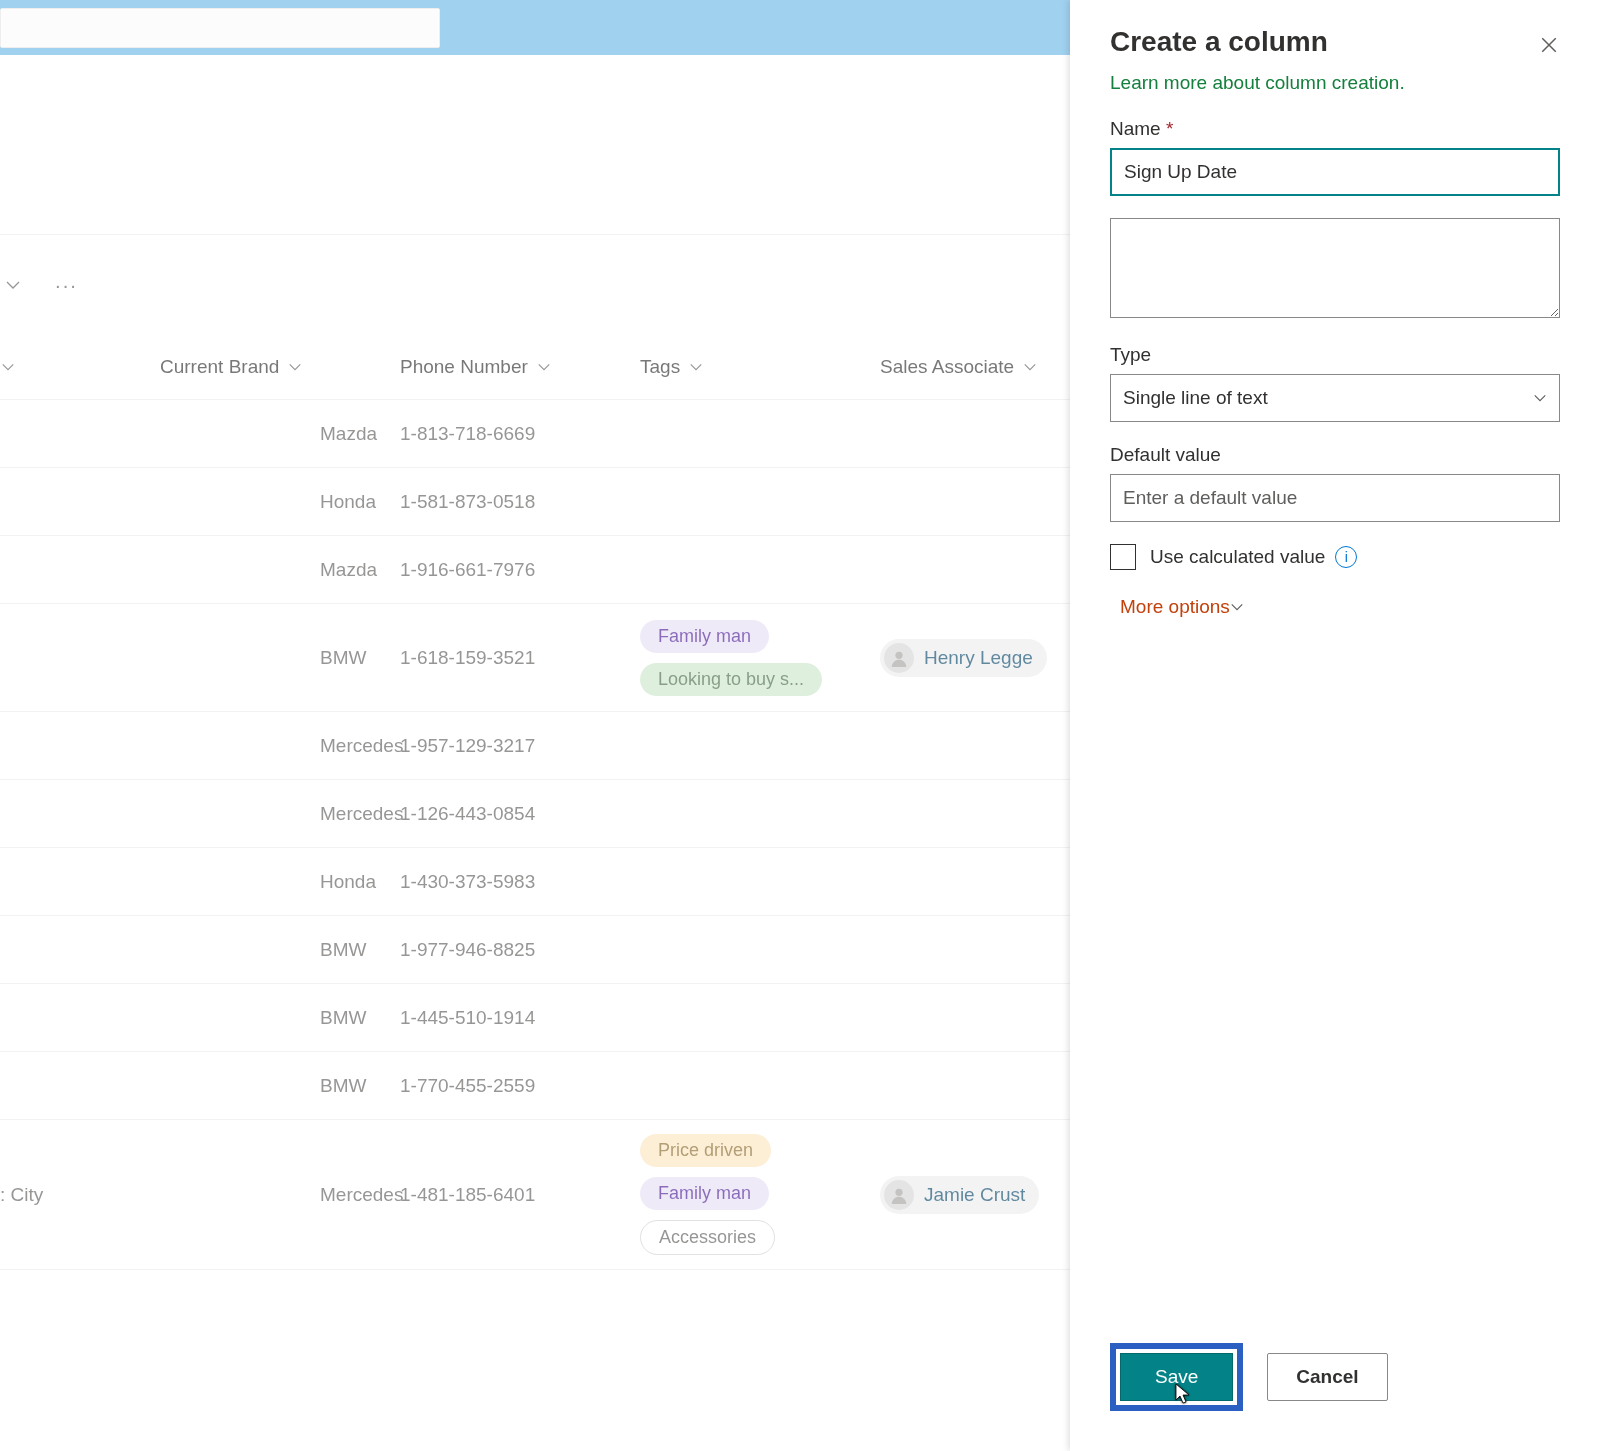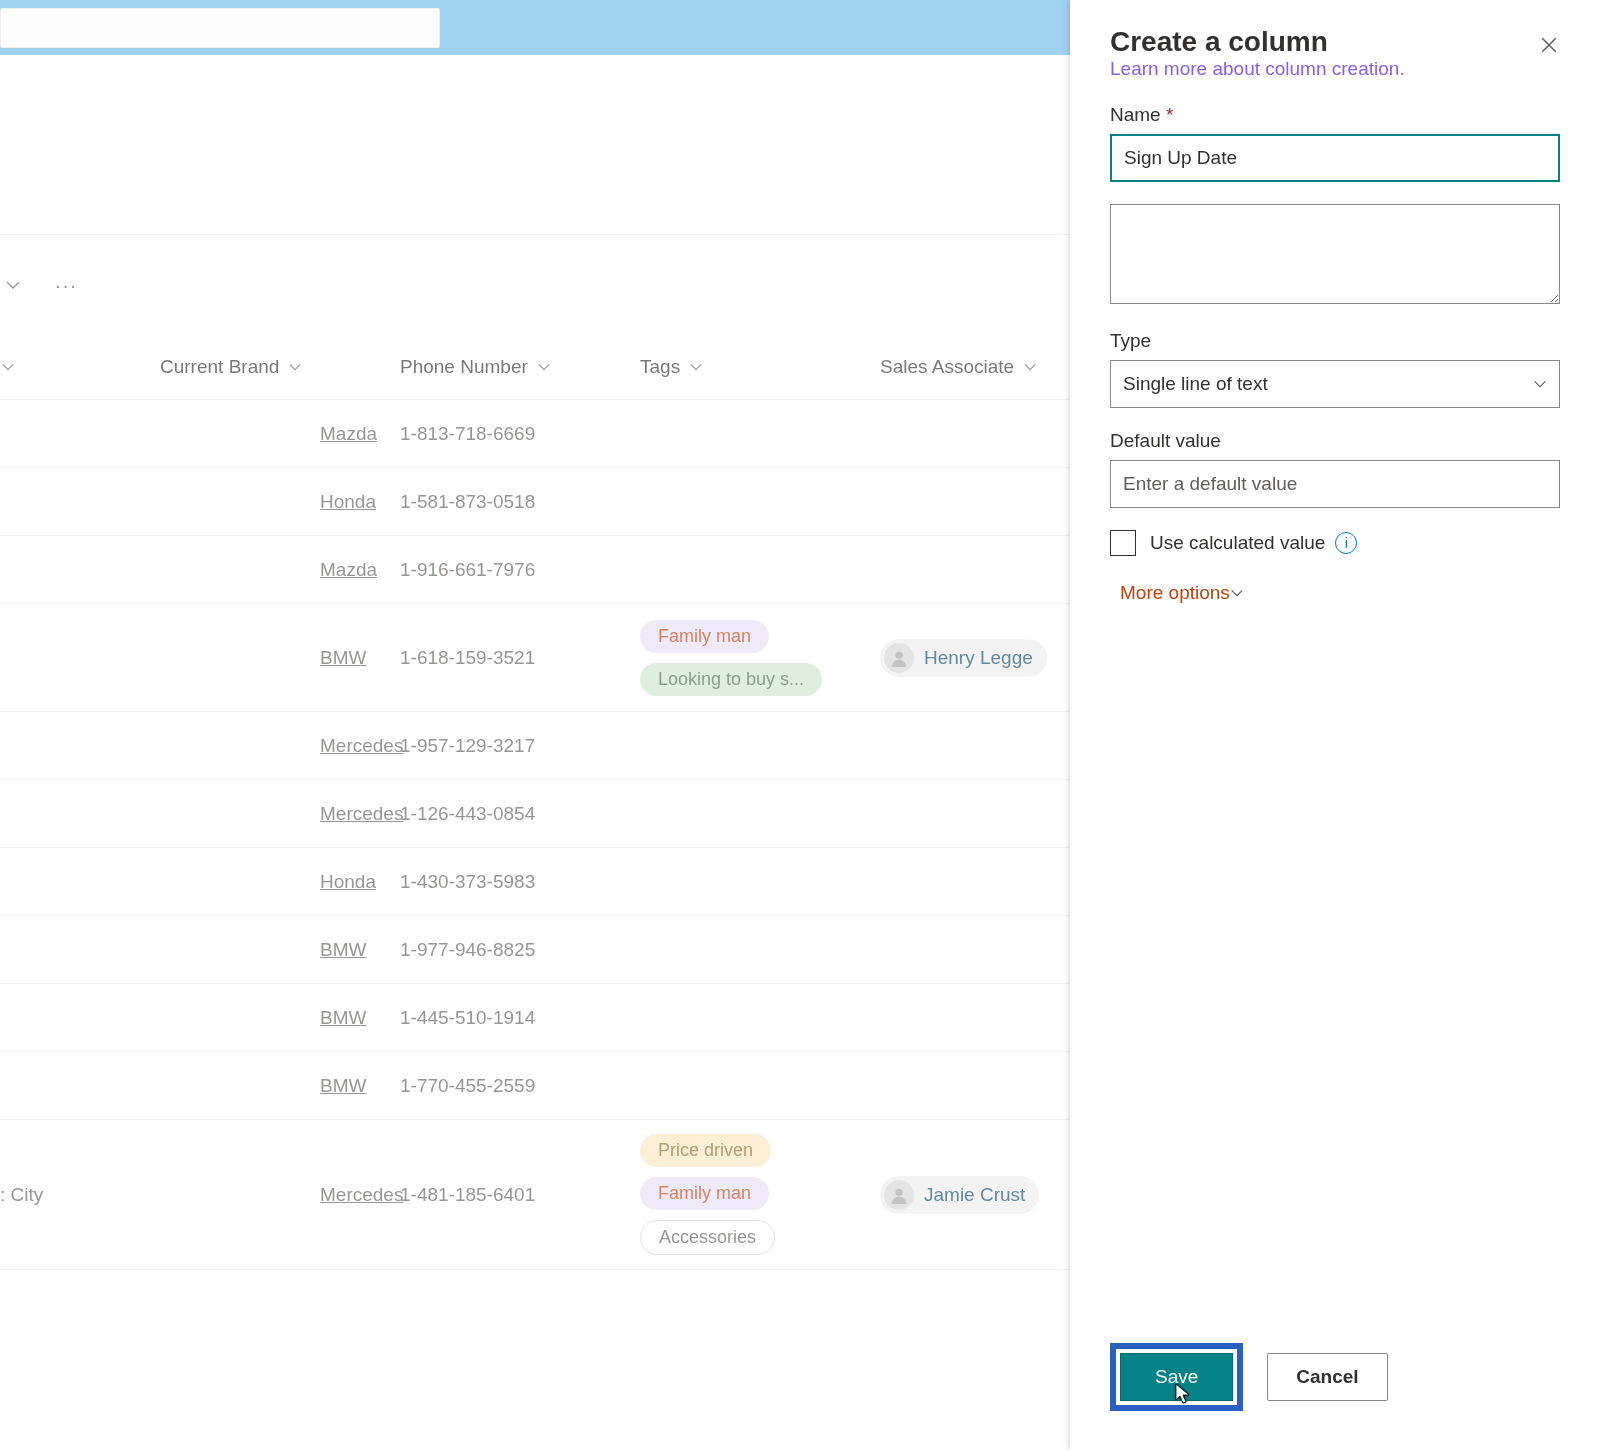--- a/index.html
+++ b/index.html
@@ -97,36 +97,36 @@
       min-height: 68px;
       align-items: center;
       border-bottom: 1px solid #edebe9;
       color: #605e5c;
       font-size: 19px;
     }
     .table-row.tall {
       min-height: 108px;
     }
     .cell0 { padding-left: 0; white-space: nowrap; overflow: hidden; text-overflow: ellipsis; }
-    .cell1 { padding-left: 160px; text-decoration: underline; }
+    .cell1 { padding-left: 160px; }
     .cell2 { padding-left: 0; }
     .tags-cell {
       display: flex;
       flex-direction: column;
       gap: 10px;
       align-items: flex-start;
       padding: 14px 0;
     }
     .tag {
       border-radius: 20px;
       padding: 6px 18px;
       font-size: 18px;
       white-space: nowrap;
     }
-    .tag.purple { background: #e7dff5; color: #c2410c; text-align: right; }
+    .tag.purple { background: #e7dff5; color: #4c1d95; text-align: right; }
     .tag.green  { background: #cce9cb; color: #4a6b4a; }
     .tag.orange { background: #fce5c0; color: #8a6a2b; }
     .tag.grey   { background: #fff; border:1px solid #d1d1d1; color:#605e5c; }
     .assoc-cell {
       display: flex;
       align-items: center;
       gap: 10px;
     }
     .avatar {
       width: 30px;
@@ -176,21 +176,22 @@
       right: 36px;
       width: 30px;
       height: 30px;
       display: flex;
       align-items: center;
       justify-content: center;
       color: #605e5c;
       cursor: pointer;
     }
     .panel-link {
-      color: #8b5cf6;
+      margin-top: 14px;
+      color: #15803d;
       font-size: 19px;
     }
     .panel-body {
       padding: 24px 40px 0 40px;
       display: flex;
       flex-direction: column;
       gap: 22px;
     }
     .field-label {
       font-size: 19px;

